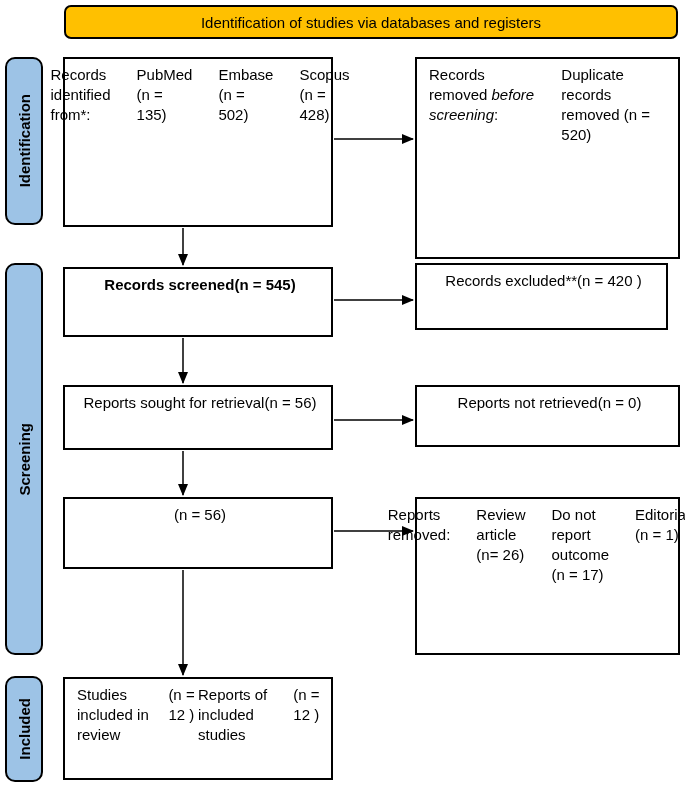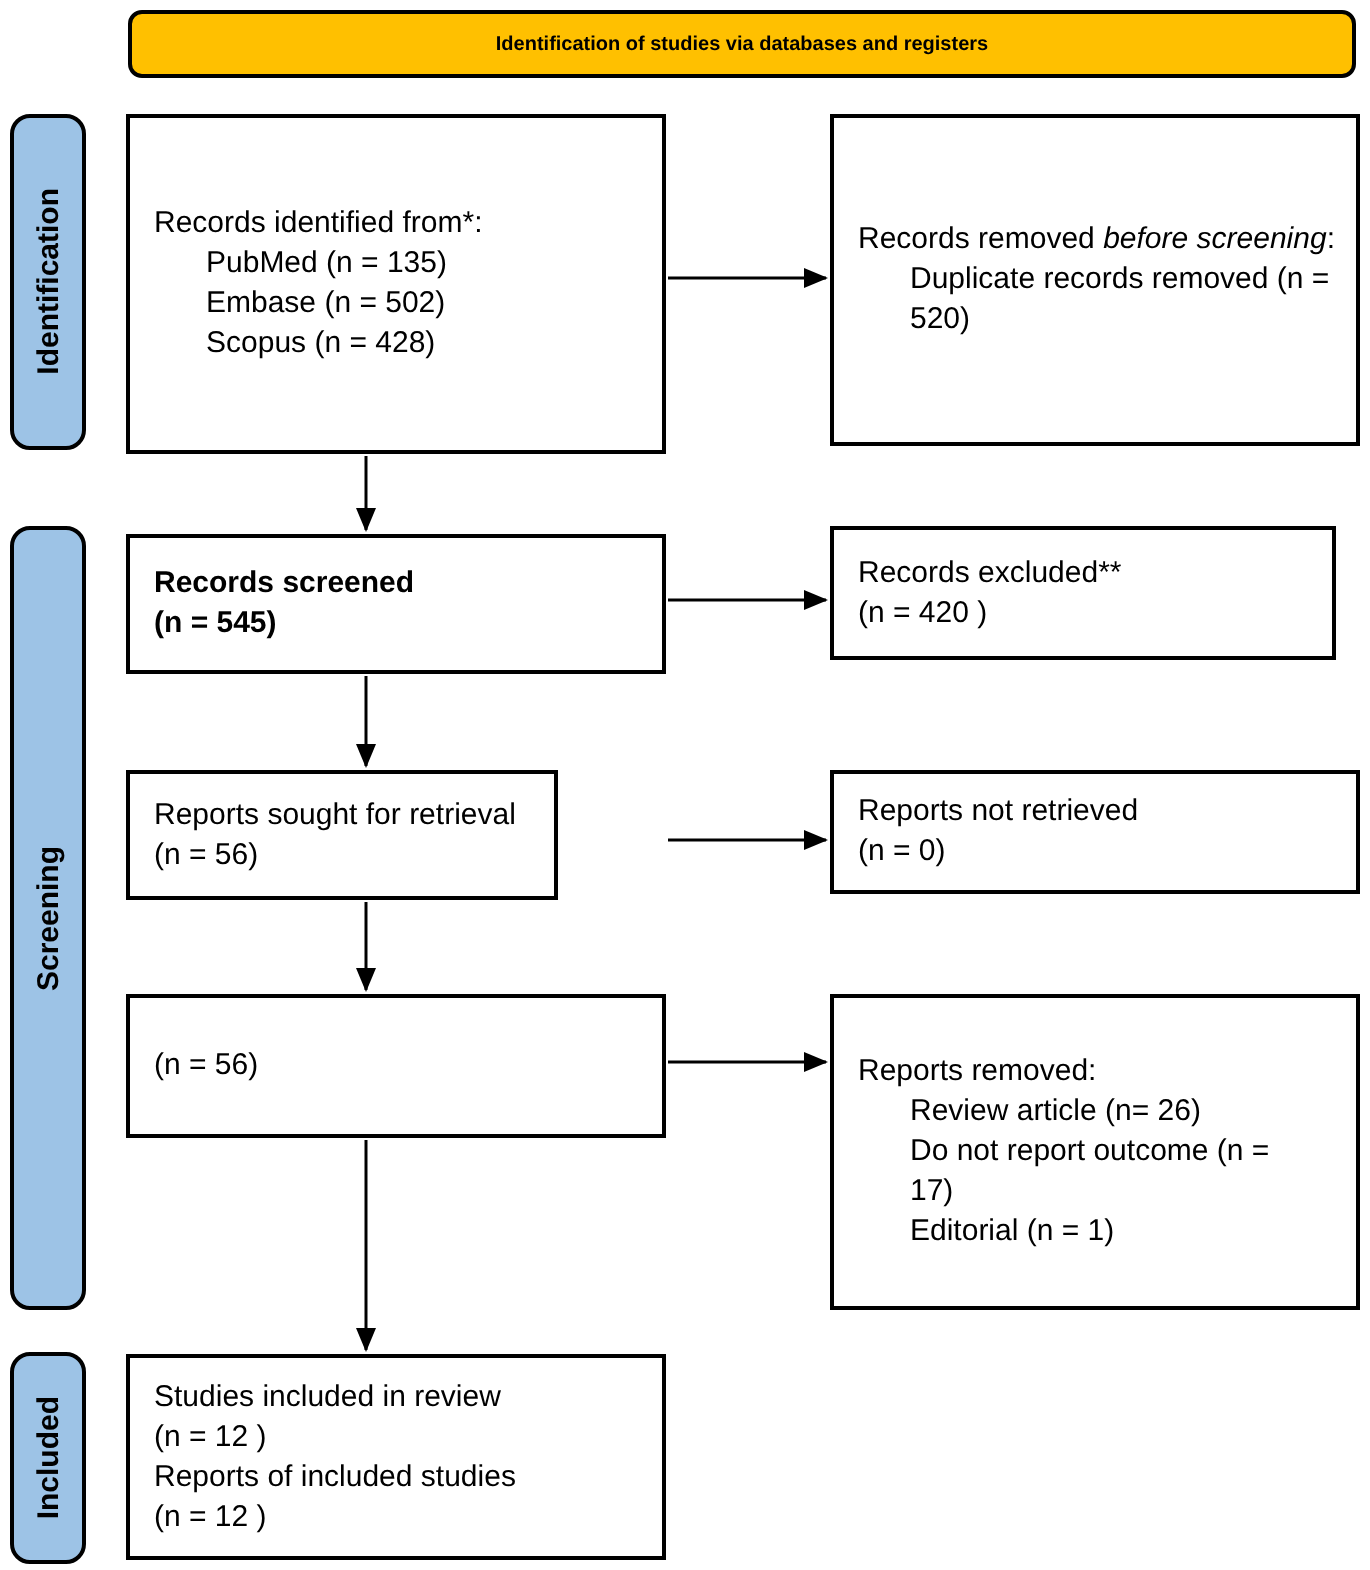--- a/index.html
+++ b/index.html
@@ -6,47 +6,47 @@
   .canvas {
     position:relative; width:685px; height:785px; background:#ffffff;
     font-family:"Liberation Sans", sans-serif; font-size:15px;
     color:var(--text,#000); overflow:hidden;
   }
   .banner {
     position:absolute; left:64px; top:5px; width:614px; height:34px;
     background:var(--banner-fill,#FFC000);
     border:2px solid var(--outline,#000); border-radius:7px;
     box-sizing:border-box; display:flex; align-items:center; justify-content:center;
-    font-weight:bold; font-size:10px;
+    font-weight:normal; font-size:15px;
   }
   .stage {
     position:absolute; left:5px; width:38px;
     background:var(--stage-fill,#9DC3E6);
     border:2.5px solid var(--outline,#000); border-radius:10px;
     box-sizing:border-box; display:flex; align-items:center; justify-content:center;
     font-weight:bold;
   }
   .stage .vlabel { writing-mode:vertical-rl; transform:rotate(180deg); white-space:nowrap; }
   .stage-identification { top:57px;  height:168px; }
   .stage-screening      { top:263px; height:392px; }
   .stage-included       { top:676px; height:106px; }
 
   .box {
     position:absolute; background:var(--box-fill,#fff);
     border:2px solid var(--outline,#000); box-sizing:border-box;
-    display:flex; flex-direction:column; justify-content:center;
+    display:flex; flex-direction:row; justify-content:center;
     padding:6px 8px 6px 12px; line-height:20px;
   }
   .indent { margin-left:26px; }
 
   .box-identified       { left:63px;  top:57px;  width:270px; height:170px; }
-  .box-removed          { left:415px; top:57px;  width:265px; height:166px; }
+  .box-removed          { left:415px; top:57px;  width:265px; height:202px; }
   .box-screened         { left:63px;  top:267px; width:270px; height:70px;font-weight:bold; }
   .box-excluded         { left:415px; top:263px; width:253px; height:67px; }
-  .box-sought           { left:63px;  top:385px; width:216px; height:65px; }
+  .box-sought           { left:63px;  top:385px; width:270px; height:65px; }
   .box-notretrieved     { left:415px; top:385px; width:265px; height:62px; }
   .box-assessed         { left:63px;  top:497px; width:270px; height:72px; }
   .box-reportsexcluded  { left:415px; top:497px; width:265px; height:158px; padding-right:30px; }
   .box-included         { left:63px;  top:677px; width:270px; height:103px; }
 
   .arrows { position:absolute; left:0; top:0; width:685px; height:785px; pointer-events:none; }
   .arrows line { stroke:var(--arrow,#000); stroke-width:1.5; }
   .arrows marker path { fill:var(--arrow,#000); }
 </style>
 </head>

